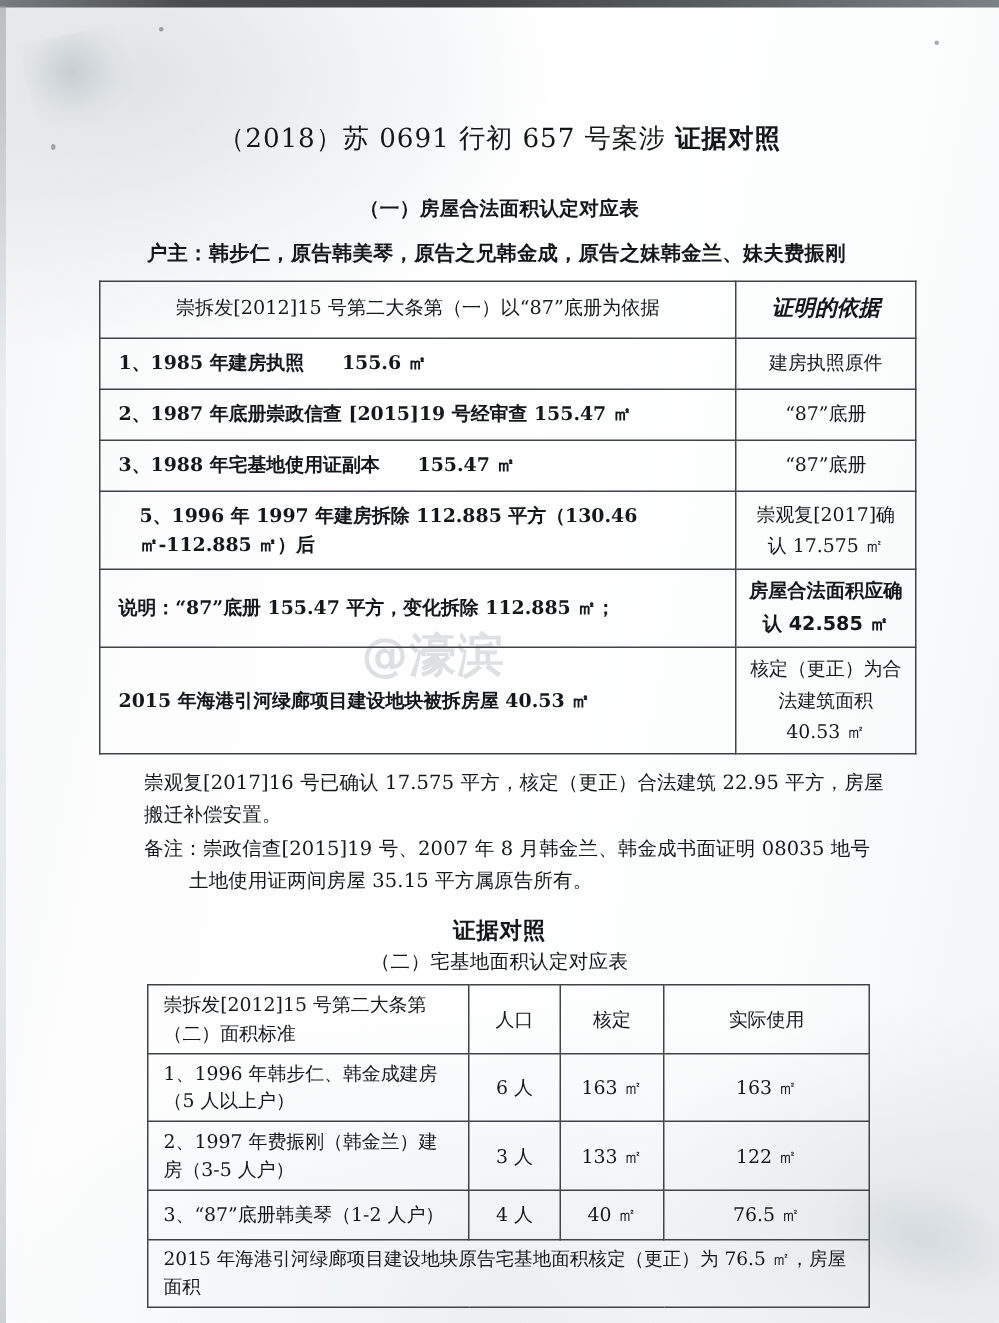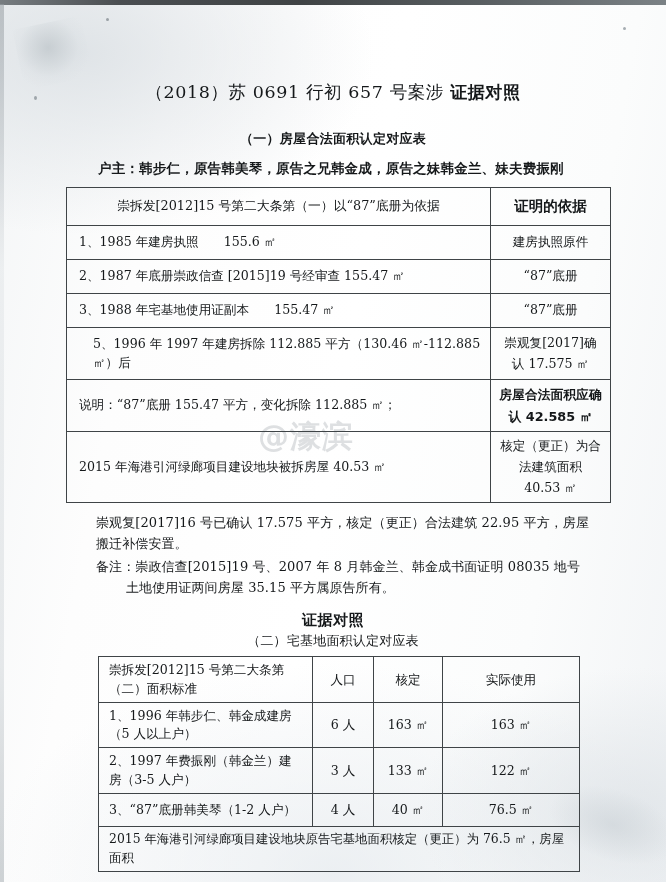--- a/index.html
+++ b/index.html
@@ -46,21 +46,21 @@
     background: radial-gradient(ellipse at 50% 50%, rgba(198,205,210,.5) 0%, rgba(255,255,255,0) 72%);
     transform: rotate(18deg);
   }
   #scan-speck-1 { position:absolute; left:106px; top:18px; width:3px; height:3px; background:#9aa1a6; border-radius:50%; }
   #scan-speck-2 { position:absolute; left:623px; top:27px; width:3px; height:3px; background:#a6adb2; border-radius:50%; }
   #scan-speck-3 { position:absolute; left:34px; top:96px; width:3px; height:4px; background:#9fa6ab; border-radius:50%; }
 
   
   #watermark {
     position: absolute;
-    left: 258px; top: 416px;
+    left: 241px; top: 416px;
     font-family: "DejaVu Sans", "Liberation Sans", sans-serif;
     font-size: 31px;
     font-weight: 700;
     color: rgba(126,136,144,0.26);
     letter-spacing: 1px;
     white-space: nowrap;
     pointer-events: none;
     user-select: none;
   }
 
@@ -126,24 +126,25 @@
   #evidence-table-1 .c-basis { width: 120px; text-align: center; }
   #evidence-table-1 thead td { height: 38px; }
   #evidence-table-1 thead .c-desc {
     text-align: center;
     font-size: 12.8px;
   }
   #evidence-table-1 thead .c-basis {
     font-family: "DejaVu Sans", "Liberation Sans", sans-serif;
     font-weight: 700;
     font-size: 14.5px;
+    font-style: italic;
   }
   #evidence-table-1 tbody td { height: 34px; }
   #evidence-table-1 tbody tr.tall td { height: 52px; }
-  #evidence-table-1 tbody .c-desc { padding-left: 12px; }
+  #evidence-table-1 tbody .c-desc { padding-left: 12px; font-weight: bold; }
   #evidence-table-1 tbody .c-desc.indent { padding-left: 26px; }
   #evidence-table-1 tbody .c-basis { line-height: 1.65; }
   #evidence-table-1 tbody .c-basis.strong {
     font-family: "DejaVu Sans", "Liberation Sans", sans-serif;
     font-weight: 700;
     font-size: 12.8px;
   }
 
   
   .para-block { margin: 9px 0 0 0; }

